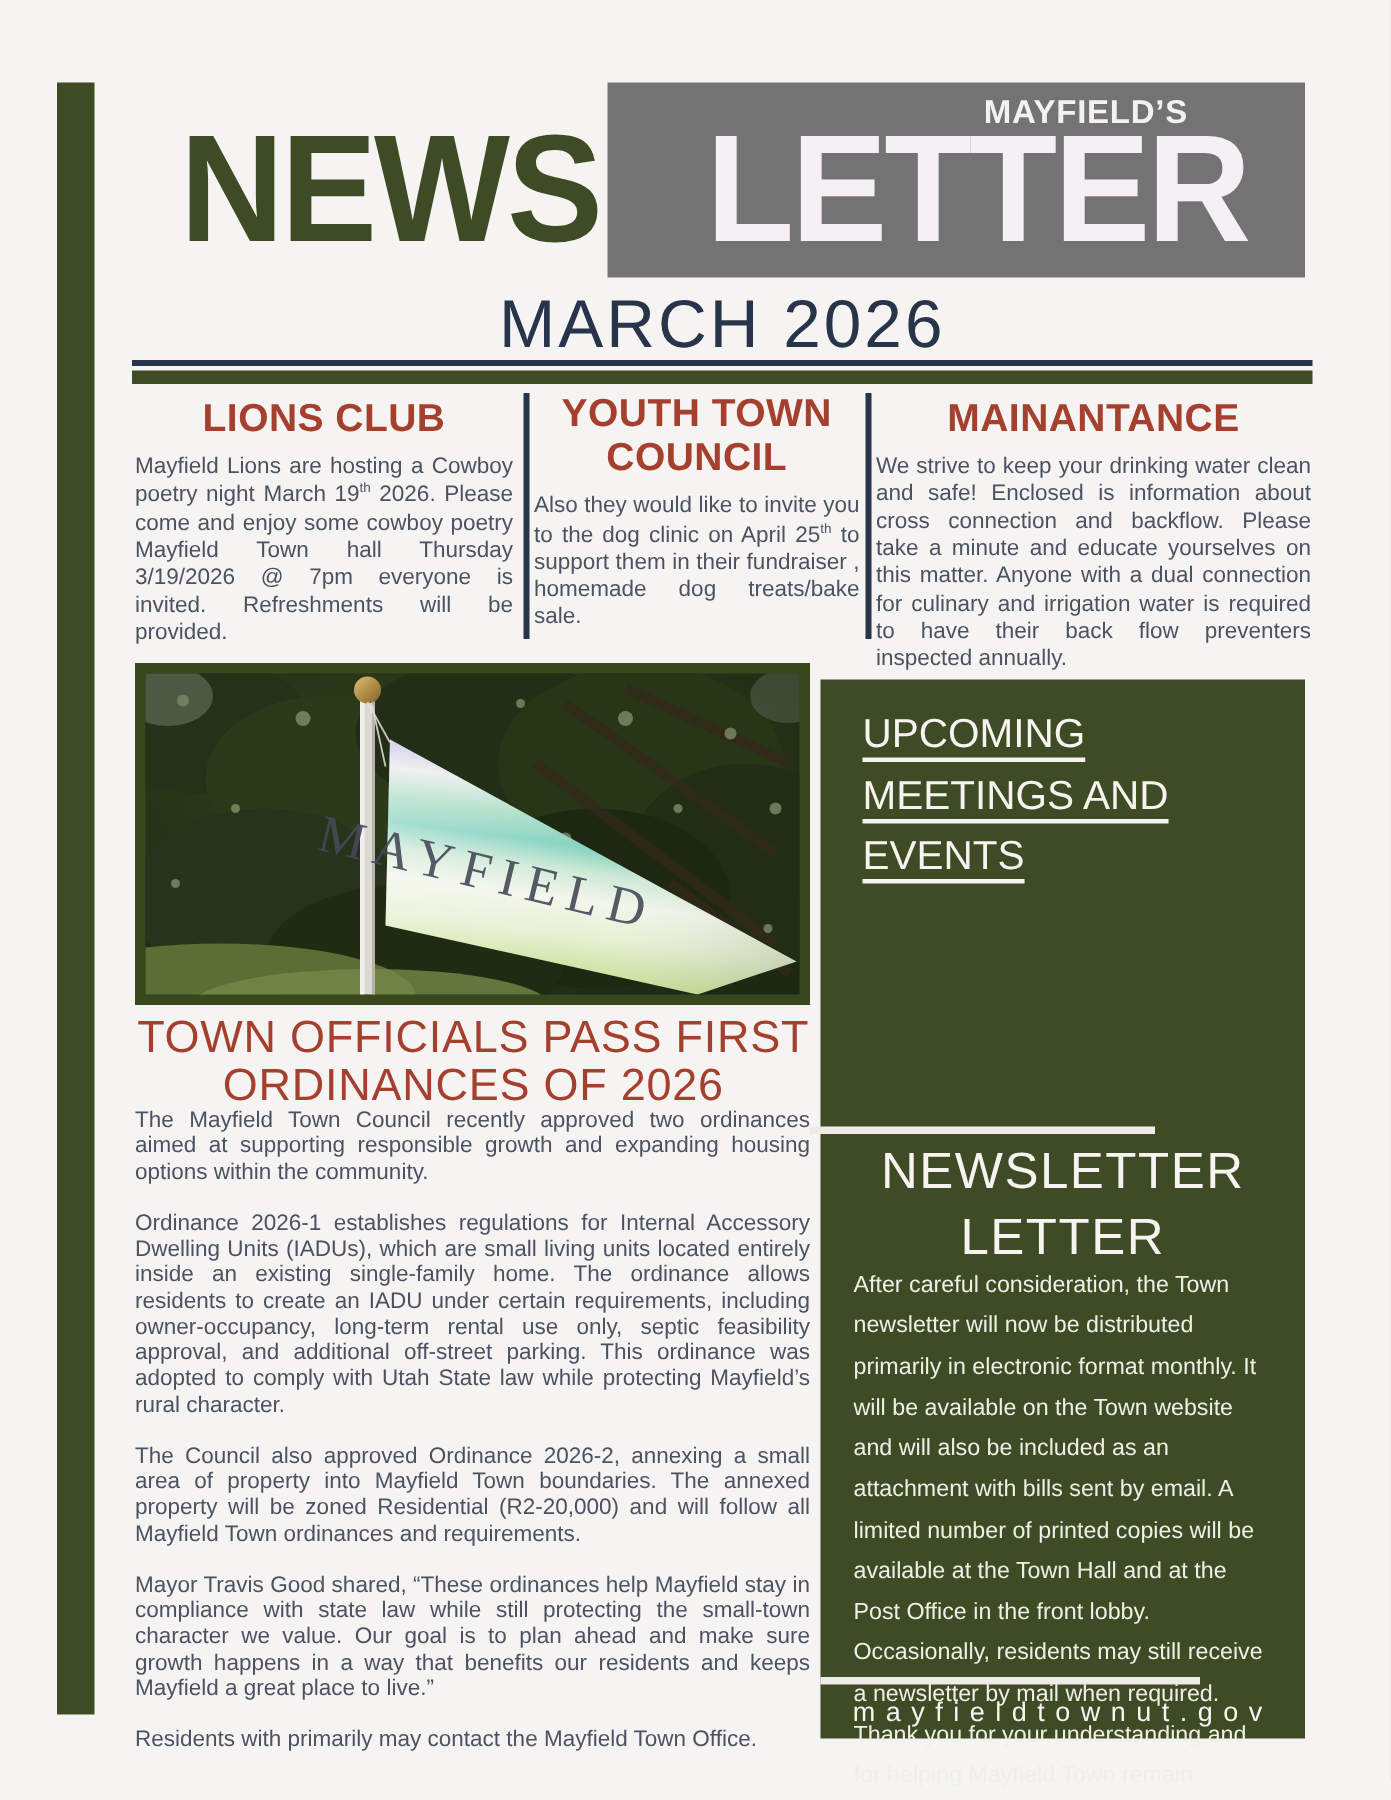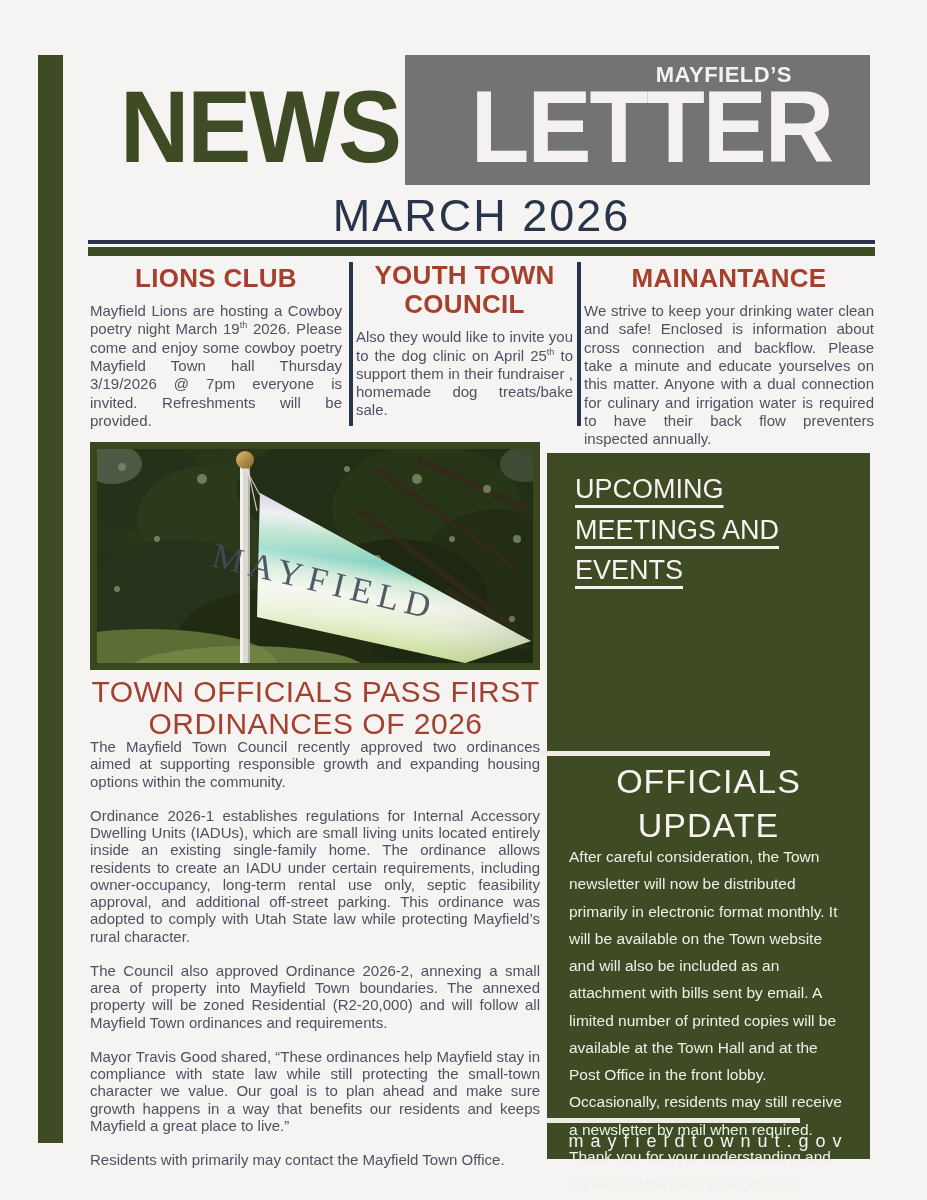--- a/index.html
+++ b/index.html
@@ -230,19 +230,19 @@
       <p>The Mayfield Town Council recently approved two ordinances aimed at supporting responsible growth and expanding housing options within the community.</p>
       <p>Ordinance 2026-1 establishes regulations for Internal Accessory Dwelling Units (IADUs), which are small living units located entirely inside an existing single-family home. The ordinance allows residents to create an IADU under certain requirements, including owner-occupancy, long-term rental use only, septic feasibility approval, and additional off-street parking. This ordinance was adopted to comply with Utah State law while protecting Mayfield’s rural character.</p>
       <p>The Council also approved Ordinance 2026-2, annexing a small area of property into Mayfield Town boundaries. The annexed property will be zoned Residential (R2-20,000) and will follow all Mayfield Town ordinances and requirements.</p>
       <p>Mayor Travis Good shared, “These ordinances help Mayfield stay in compliance with state law while still protecting the small-town character we value. Our goal is to plan ahead and make sure growth happens in a way that benefits our residents and keeps Mayfield a great place to live.”</p>
       <p>Residents with primarily may contact the Mayfield Town Office.</p>
     </div>
 
   <div class="abs sidebar">
     <div class="events-heading">UPCOMING MEETINGS AND EVENTS</div>
     <div class="side-divider divider-top"></div>
-    <div class="update-heading">OFFICIALS UPDATE</div>
+    <div class="update-heading">NEWSLETTER LETTER</div>
     <div class="update-body">After careful consideration, the Town newsletter will now be distributed primarily in electronic format monthly. It will be available on the Town website and will also be included as an attachment with bills sent by email. A limited number of printed copies will be available at the Town Hall and at the Post Office in the front lobby. Occasionally, residents may still receive a newsletter by mail when required. Thank you for your understanding and for helping Mayfield Town remain financially responsible.</div>
     <div class="side-divider divider-bottom"></div>
     <div class="website">mayfieldtownut.gov</div>
   </div>
 
 </div>
 
 </body></html>

